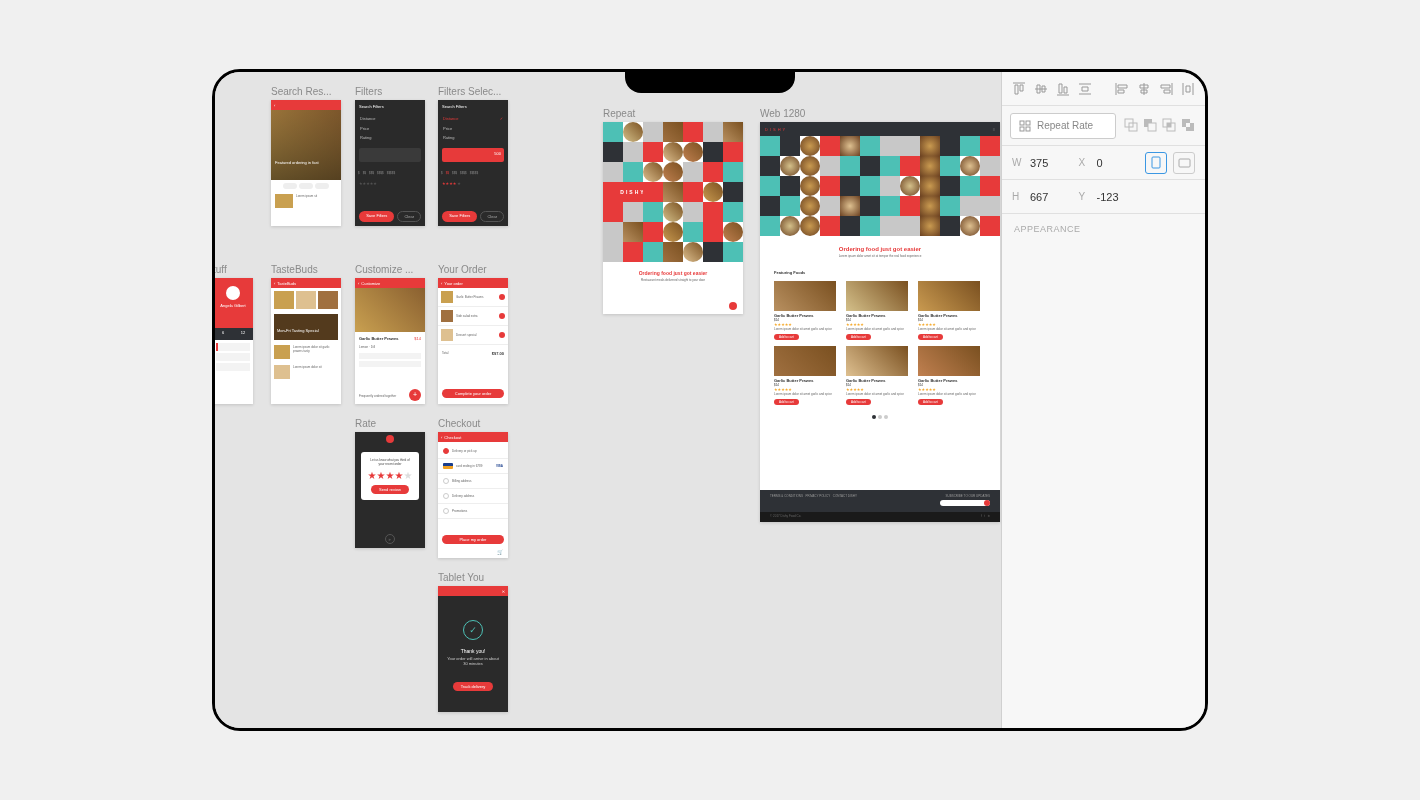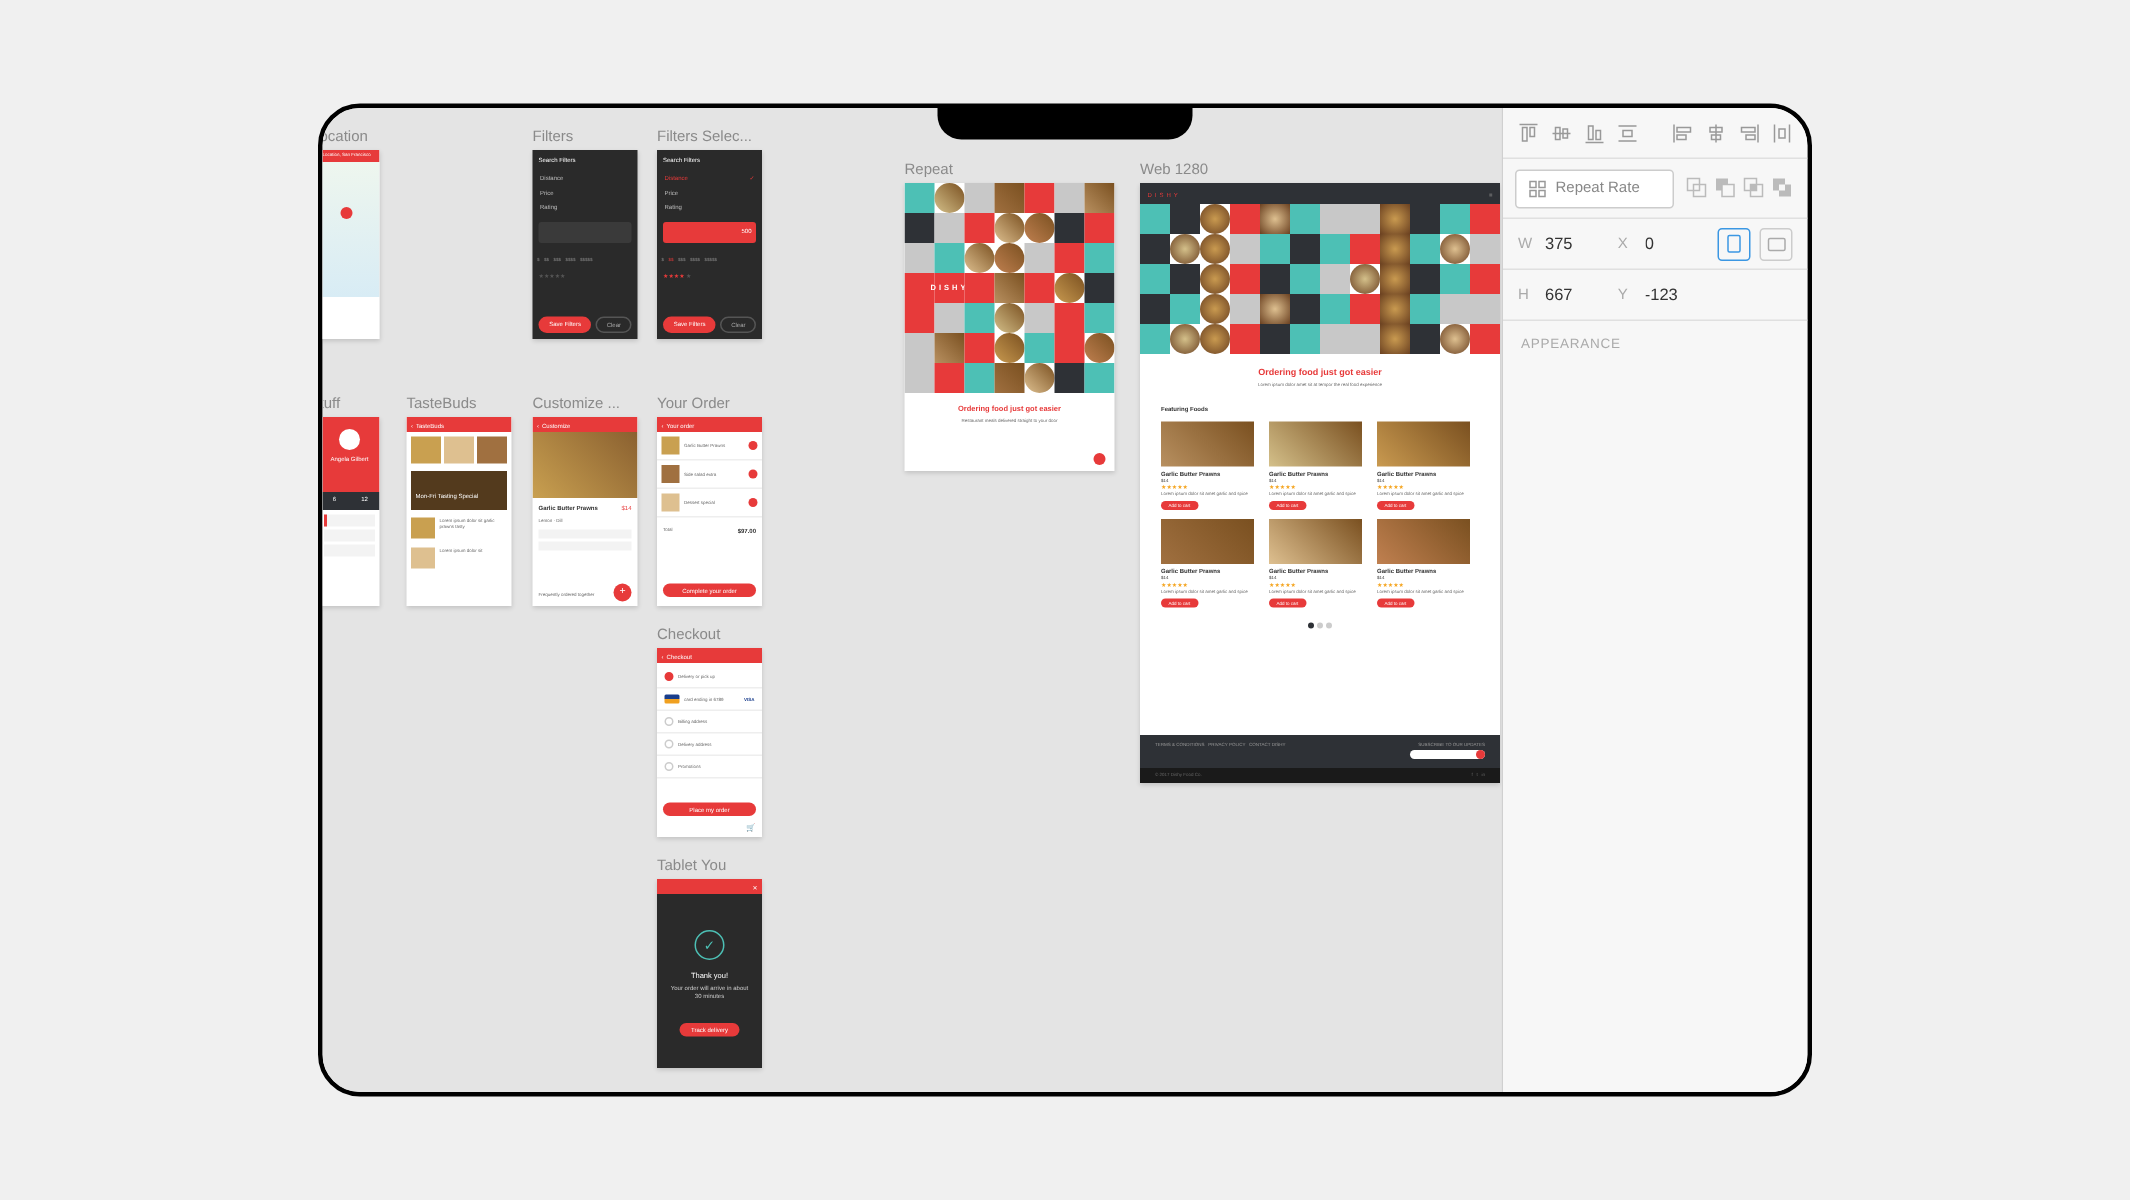--- a/index.html
+++ b/index.html
@@ -51,31 +51,39 @@
 </style>
 </head>
 <body>
 
 <div class="device">
   <div class="notch"></div>
   <div class="screen">
 
     <div class="canvas">
 
-      <div class="art" style="left:-2px;top:14px">
-        <div class="art-label">ocation</div>
-        <div class="ab" style="width:40px;height:126px">
-          <div style="height:8px;background:#e73a3a;font-size:3px;color:#fff;padding:1px 2px">Location, San Francisco</div>
-          <div style="height:90px;background:linear-gradient(#eef6ee,#d8ecf5);position:relative">
-            <div style="position:absolute;top:30px;left:14px;width:8px;height:8px;background:#e73a3a;border-radius:50%"></div>
-          </div>
-          <div style="height:28px;background:#fff"></div>
-        </div>
-      </div>
-
+
+      <div class="art" style="left:56px;top:14px">
+        <div class="art-label">Search Res...</div>
+        <div class="ab" style="width:70px;height:126px">
+          <div class="ab-hdr">
+              <span>‹</span>
+            </div>
+          <div style="height:70px;background:linear-gradient(rgba(0,0,0,0.1),rgba(0,0,0,0.5)),linear-gradient(45deg,#c9a050,#8a6030);color:#fff;padding:50px 4px 0;font-size:4px">Featured ordering in fast</div>
+          <div style="display:flex;gap:2px;padding:3px;justify-content:center">
+            <div style="width:14px;height:6px;background:#eee;border-radius:3px"></div>
+            <div style="width:14px;height:6px;background:#eee;border-radius:3px"></div>
+            <div style="width:14px;height:6px;background:#eee;border-radius:3px"></div>
+          </div>
+          <div style="height:30px;padding:2px 4px">
+            <div style="width:18px;height:14px;background:#c9a050;float:left;margin-right:3px"></div>
+            <div class="mini-text">Lorem ipsum sit</div>
+          </div>
+        </div>
+      </div>
 
       <div class="art" style="left:223px;top:14px">
         <div class="art-label">Filters Selec...</div>
         <div class="ab ab-dark" style="width:70px;height:126px;color:#bbb">
           <div style="font-size:4px;color:#fff;padding:4px">Search Filters</div>
           <div style="padding:3px 5px;font-size:4px;color:#e73a3a;display:flex;justify-content:space-between">
               <span>Distance</span>
               <span>✓</span>
             </div>
           <div style="padding:2px 5px;font-size:4px">Price</div>
@@ -209,20 +217,34 @@
               <div style="width:6px;height:6px;background:#e73a3a;border-radius:50%"></div>
             </div>
           <div style="padding:6px 4px;display:flex;justify-content:space-between">
               <span class="mini-text">Total</span>
               <span class="mini-bold">$97.00</span>
             </div>
           <div style="position:absolute;bottom:6px;left:4px;right:4px" class="pill">Complete your order</div>
         </div>
       </div>
 
+      <div class="art" style="left:140px;top:346px">
+        <div class="art-label">Rate</div>
+        <div class="ab ab-dark" style="width:70px;height:116px">
+          <div style="height:14px;text-align:center;padding-top:3px">
+              <div style="width:8px;height:8px;background:#e73a3a;border-radius:50%;margin:0 auto"></div>
+            </div>
+          <div style="margin:6px;background:#fff;border-radius:3px;padding:6px;text-align:center">
+            <div class="mini-text" style="color:#444">Let us know what you think of your recent order</div>
+            <div style="color:#e73a3a;font-size:10px;margin:4px 0">★★★★<span style="color:#ddd">★</span></div>
+            <div class="pill" style="display:inline-block;padding:2px 8px">Send review</div>
+          </div>
+          <div style="position:absolute;bottom:4px;left:50%;transform:translateX(-50%);width:10px;height:10px;border:1px solid #555;border-radius:50%;color:#555;text-align:center;line-height:8px;font-size:5px">▸</div>
+        </div>
+      </div>
 
       <div class="art" style="left:223px;top:346px">
         <div class="art-label">Checkout</div>
         <div class="ab" style="width:70px;height:126px">
           <div class="ab-hdr">
               <span>‹</span>
               <span>Checkout</span>
             </div>
           <div id="checkout-list" style="padding:2px 0">
               <div style="padding: 4px 5px; border-bottom: 0.5px solid rgb(238, 238, 238); display: flex; align-items: center; gap: 3px;">

